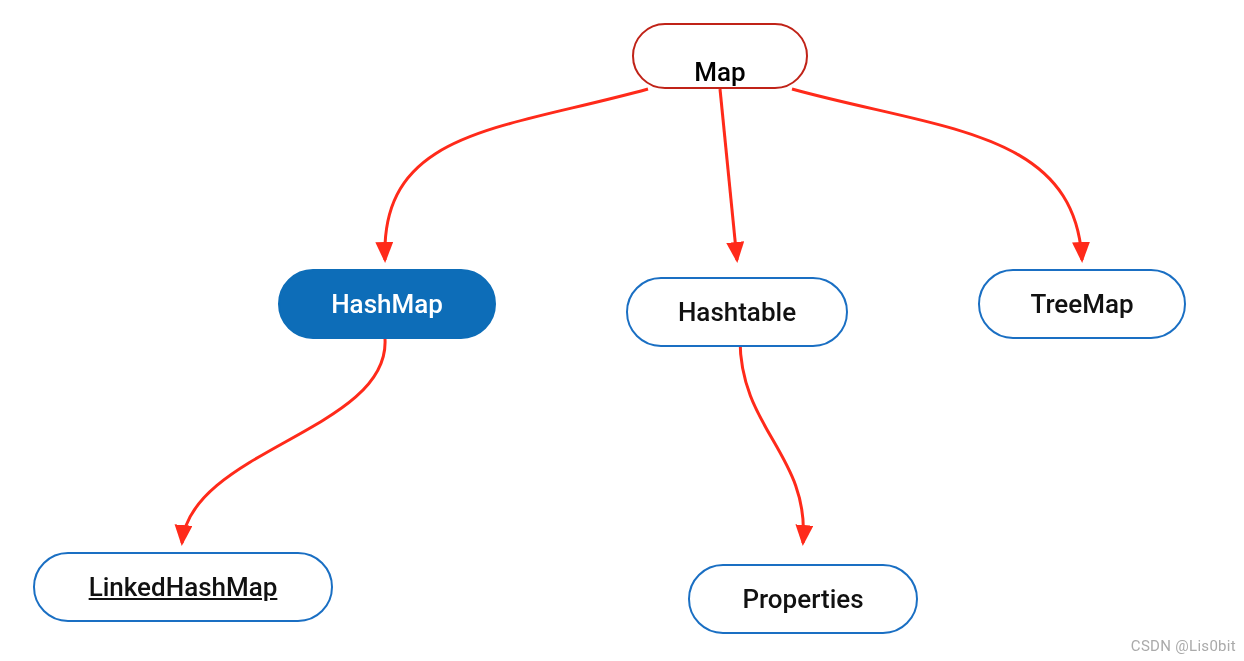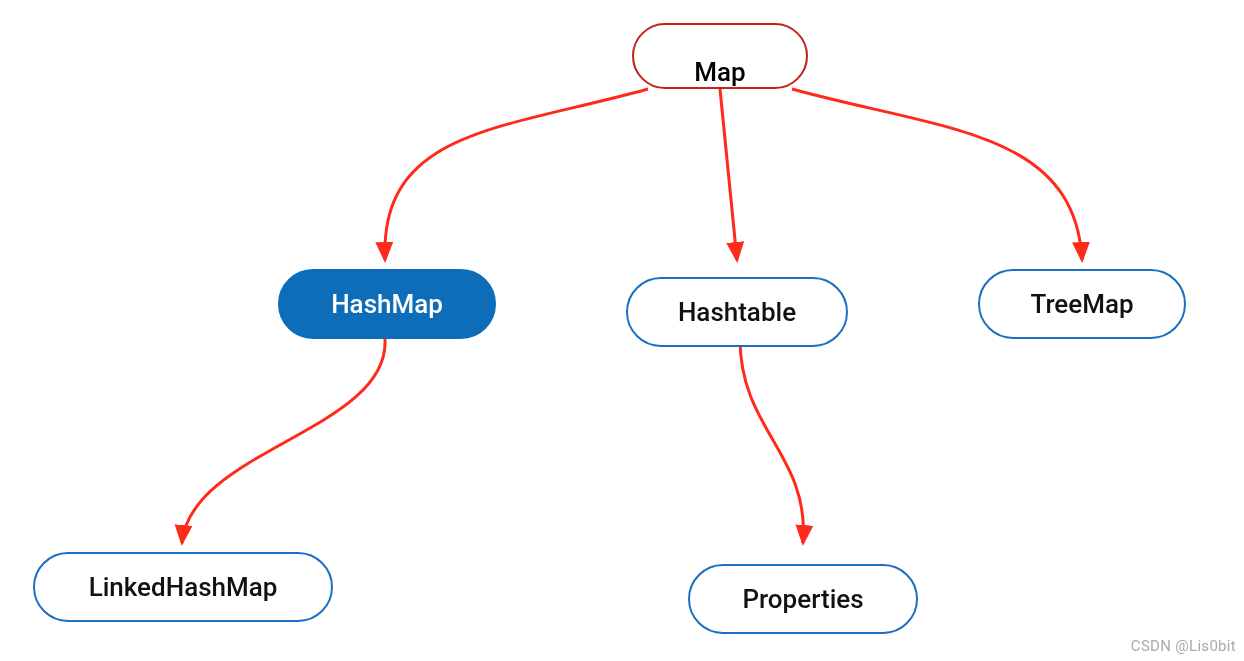--- a/index.html
+++ b/index.html
@@ -75,21 +75,21 @@
     </div>
     <div class="node selected" style="left: 278px; top: 269px; width: 218px; height: 70px; background: rgb(13, 109, 184); border: 2px solid rgb(13, 109, 184);">
       <span>HashMap</span>
     </div>
     <div class="node normal" style="left: 626px; top: 269px; width: 222px; height: 70px; border: 2px solid rgb(26, 111, 195); margin-top: 8px;">
       <span>Hashtable</span>
     </div>
     <div class="node normal" style="left: 978px; top: 269px; width: 208px; height: 70px; border: 2px solid rgb(26, 111, 195);">
       <span>TreeMap</span>
     </div>
-    <div class="node normal" style="left: 33px; top: 552px; width: 300px; height: 70px; border: 2px solid rgb(26, 111, 195);">
+    <div class="node normal" style="left: 33px; top: 552px; width: 300px; height: 70px; border: 2px solid rgb(26, 111, 195); text-decoration: underline;">
       <span>LinkedHashMap</span>
     </div>
     <div class="node normal" style="left: 688px; top: 552px; width: 230px; height: 70px; border: 2px solid rgb(26, 111, 195); margin-top: 12px;">
       <span>Properties</span>
     </div>
   </div>
 
 <div class="watermark">CSDN @Lis0bit</div>
 
 </body></html>

